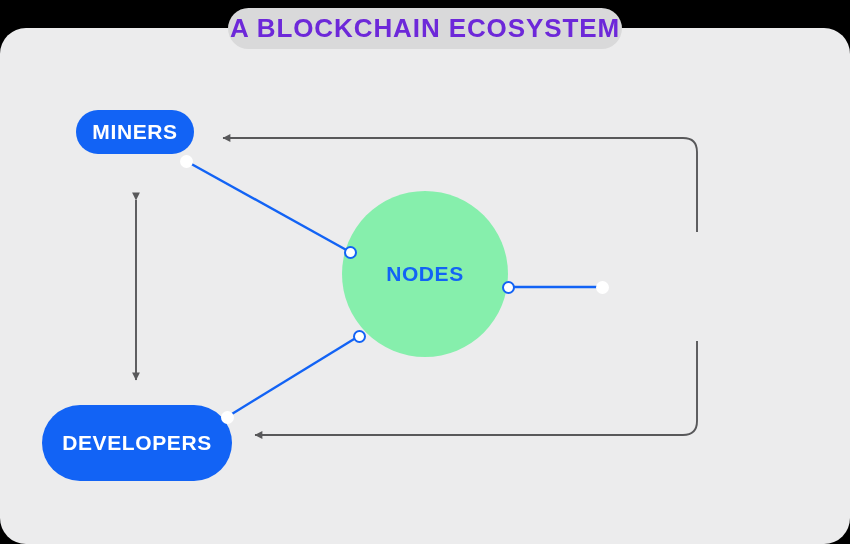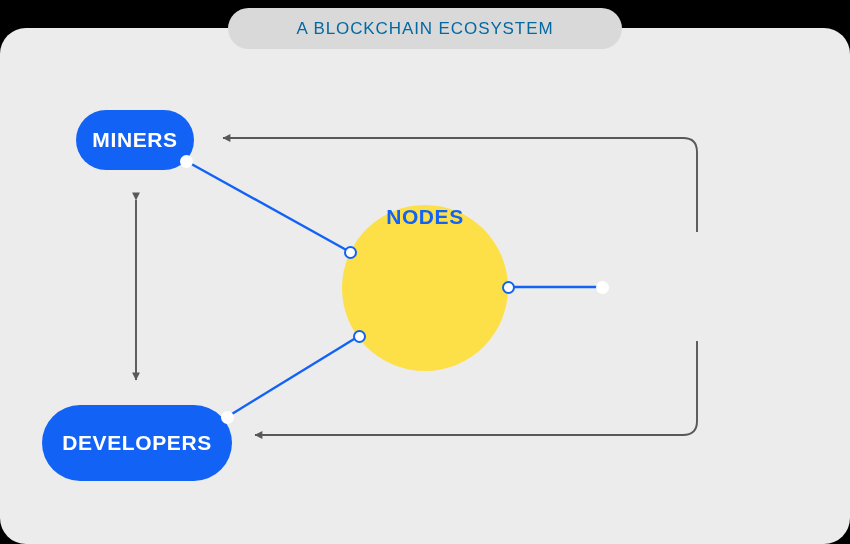--- a/index.html
+++ b/index.html
@@ -31,24 +31,24 @@
     width: 394px;
     height: 41px;
     background: #d9d9da;
     border-radius: 21px;
     display: flex;
     align-items: center;
     justify-content: center;
     z-index: 20;
   }
   #title-text {
-    font-size: 17px;
-    font-weight: normal;
+    font-size: 26px;
+    font-weight: bold;
     letter-spacing: 0.9px;
-    color: #0369a1;
+    color: #6d28d9;
     white-space: nowrap;
   }
   #edges {
     position: absolute;
     left: 0;
     top: 0;
     width: 850px;
     height: 544px;
     z-index: 5;
   }
@@ -65,44 +65,44 @@
     color: #ffffff;
     font-size: 21px;
     font-weight: bold;
     letter-spacing: 0.6px;
     white-space: nowrap;
   }
   #pill-miners {
     left: 76px;
     top: 110px;
     width: 118px;
-    height: 60px;
+    height: 44px;
   }
   #pill-developers {
     left: 42px;
     top: 405px;
     width: 190px;
     height: 76px;
   }
   #pill-stakeholders {
     left: 600px;
     top: 258px;
     width: 218px;
     height: 58px;
   }
   #circle-nodes {
     position: absolute;
     left: 342px;
-    top: 205px;
+    top: 191px;
     width: 166px;
     height: 166px;
     border-radius: 50%;
-    background: #fde047;
+    background: #86efac;
     display: flex;
-    align-items: flex-start;
+    align-items: center;
     justify-content: center;
     z-index: 8;
   }
   #circle-nodes span {
     color: #1263f5;
     font-size: 21px;
     font-weight: bold;
     letter-spacing: 0.6px;
   }
   .conn-dot {

